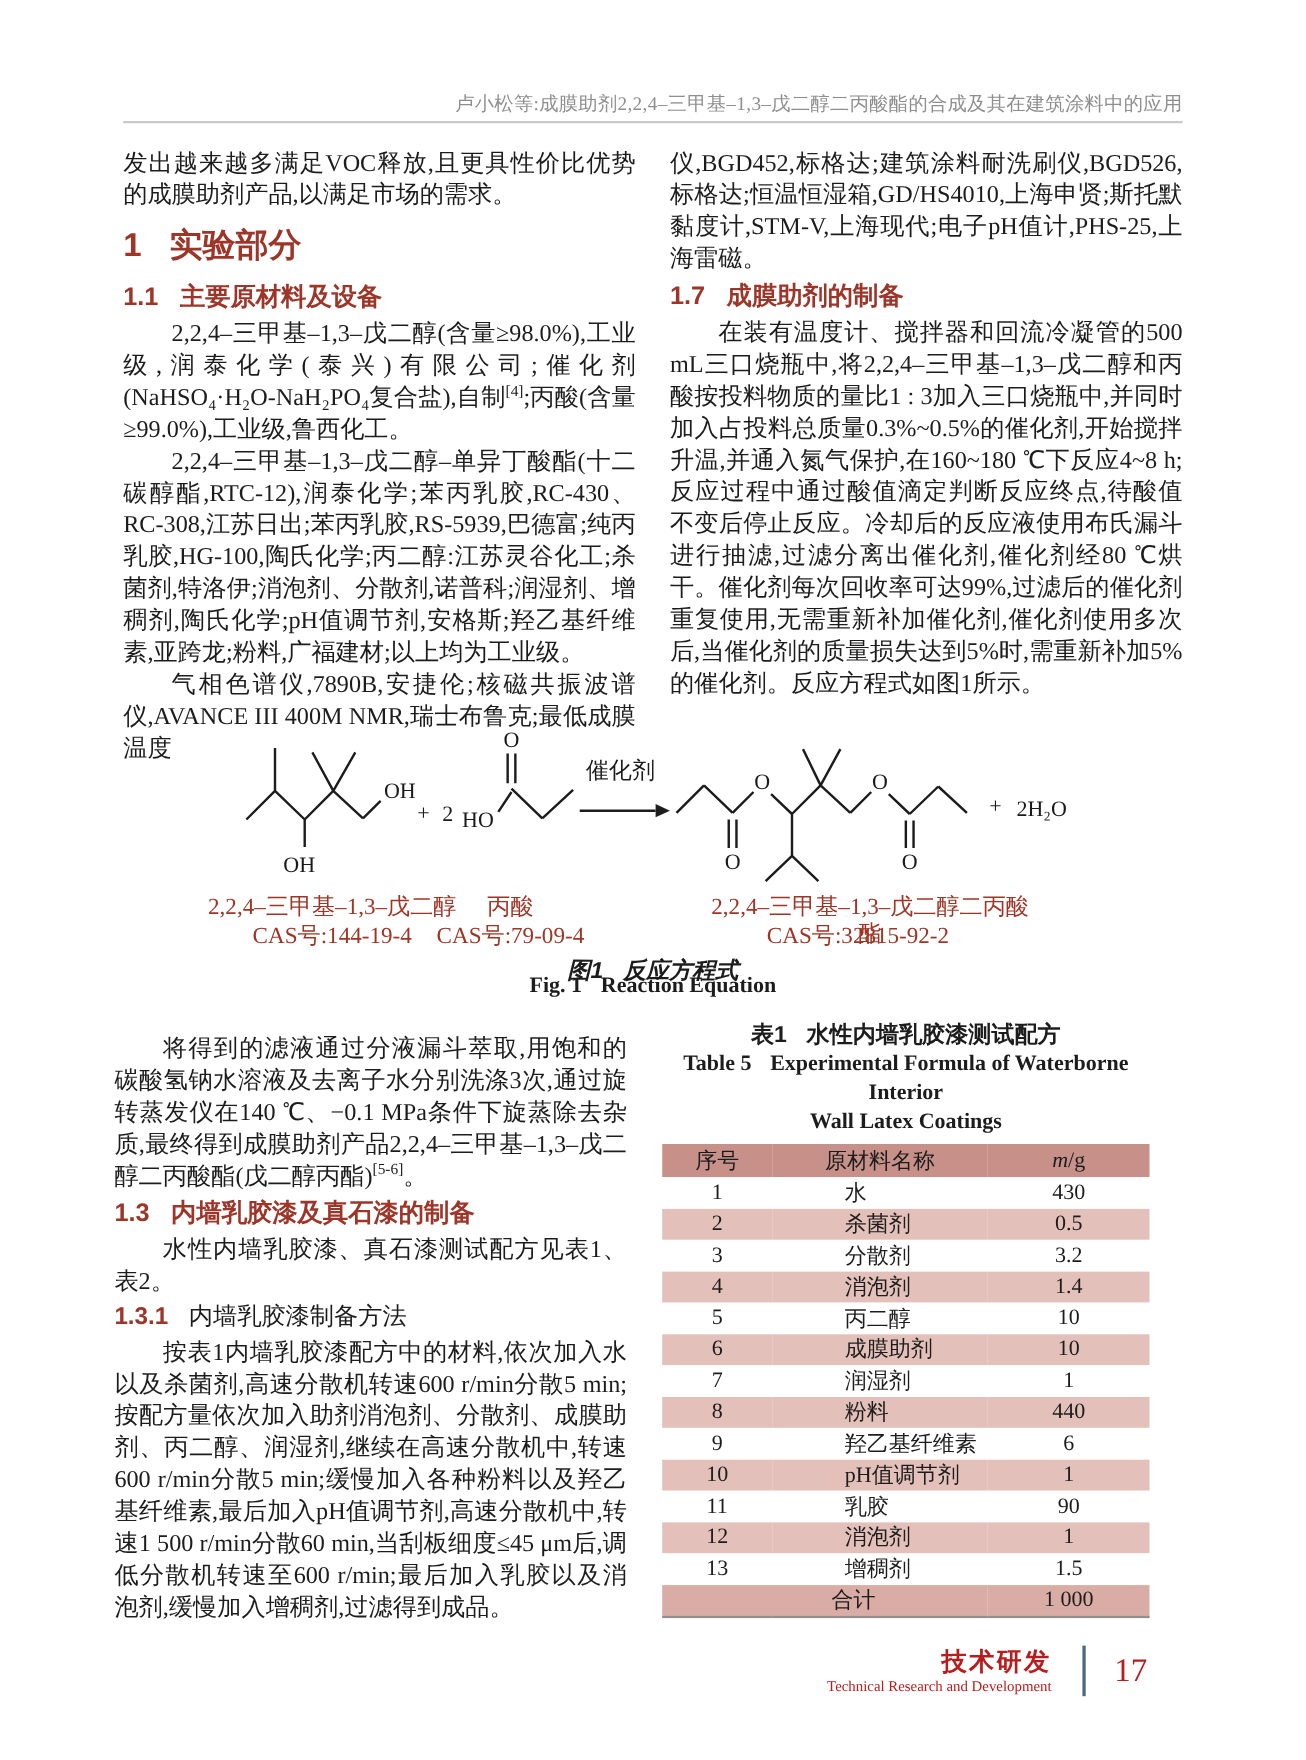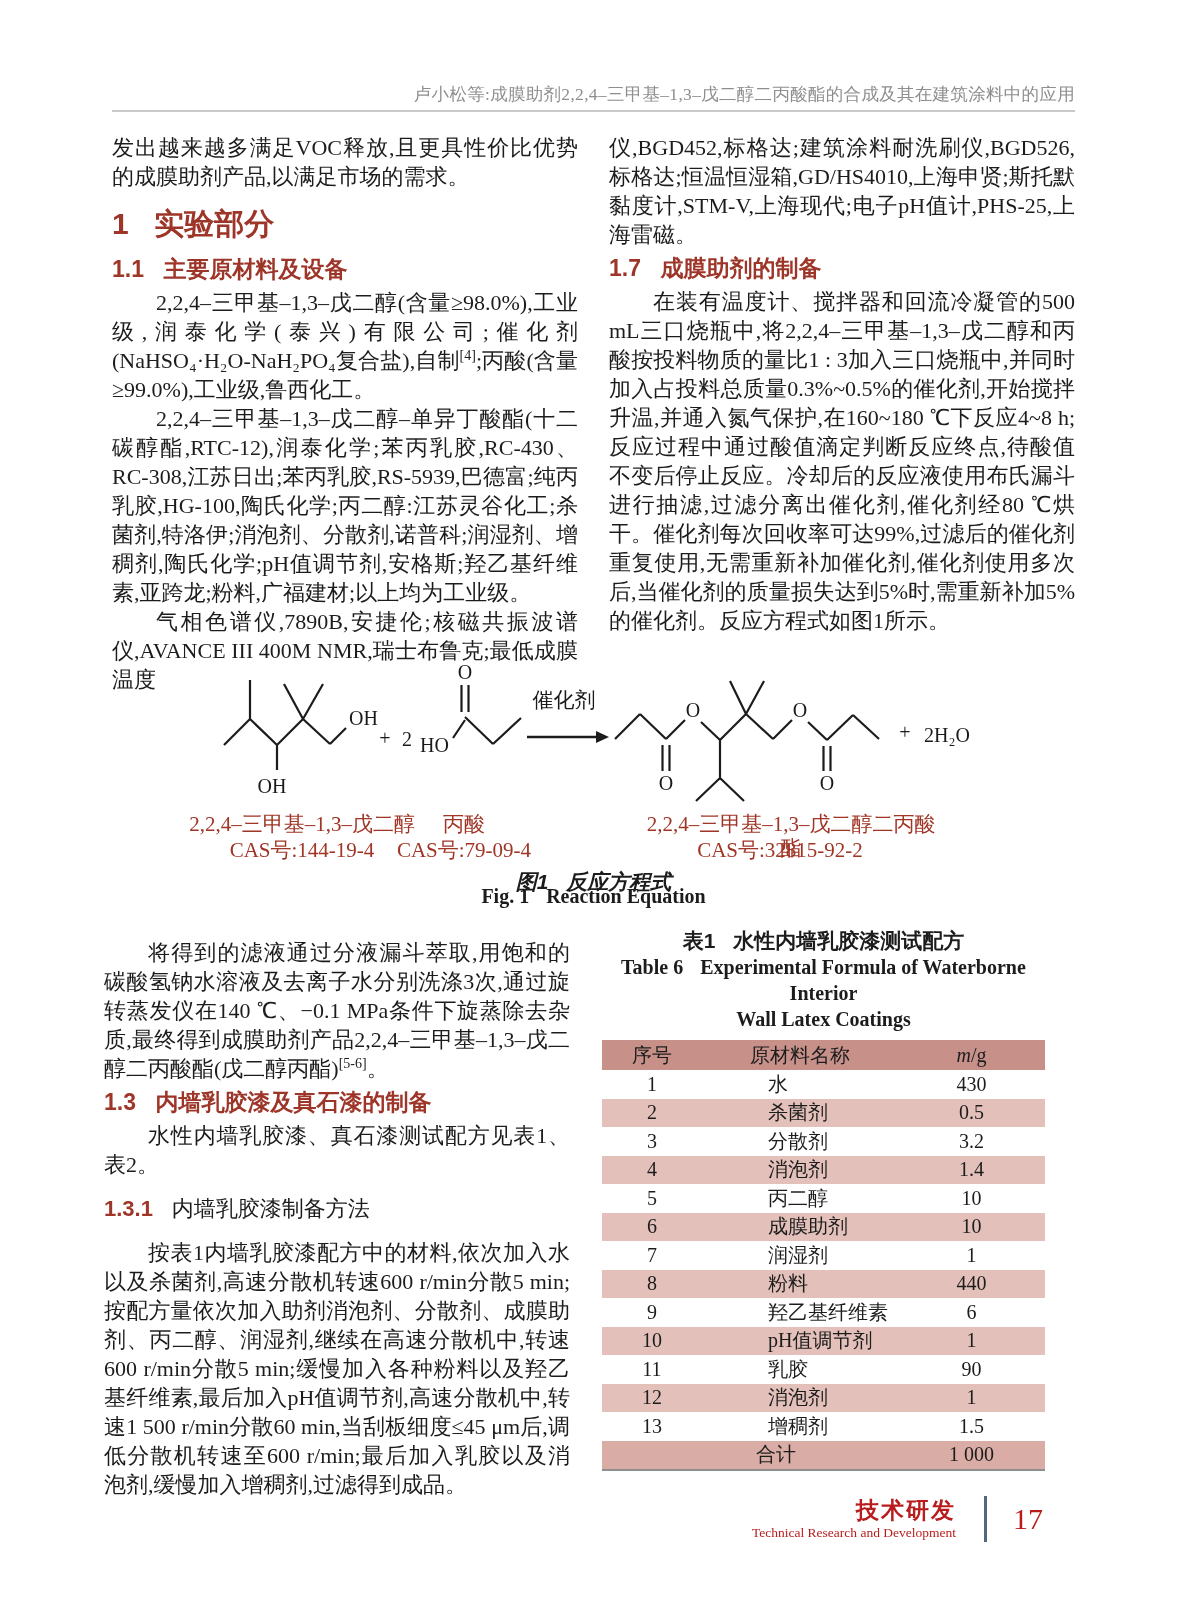--- a/index.html
+++ b/index.html
@@ -17,21 +17,21 @@
   p.ind{text-indent:2em;}
   .lt{left:112px;top:133px;}
   .rt{left:609px;top:133px;}
   .lb{left:104px;top:938px;}
 
   .h1{font-family:"Liberation Sans",sans-serif;font-weight:bold;color:#9e3529;
       font-size:30px;line-height:40px;margin:13px 0 9px 0;text-align:left;}
   .h2{font-family:"Liberation Sans",sans-serif;font-weight:bold;color:#9e3529;
       font-size:23px;line-height:32px;margin:3px 0 3px 0;text-align:left;}
   .h3 .hnum{font-family:"Liberation Sans",sans-serif;font-weight:bold;color:#9e3529;}
-  .h3{font-size:22px;line-height:31px;margin:14px 0;color:#1c1c1c;text-align:left;}
+  .h3{font-size:22px;line-height:31px;margin:2px 0;color:#1c1c1c;text-align:left;}
   .hnum{margin-right:.85em;}
   sup{font-size:14px;line-height:0;}
 
   
   .figure{position:absolute;left:112px;top:652px;width:963px;height:268px;}
   .figure svg{position:absolute;left:0;top:0;}
   .figure svg text{font-family:"Liberation Serif",serif;font-size:20px;fill:#1a1a1a;}
   .figure svg text.cn{font-size:21px;}
   .flabel{position:absolute;color:#a03526;font-size:21px;line-height:24px;text-align:center;}
   .figcap{position:absolute;left:0;width:963px;text-align:center;color:#1c1c1c;}
@@ -151,21 +151,21 @@
       <span class="hnum">1.3.1</span><span>内墙乳胶漆制备方法</span>
     </div>
     <p class="ind">按表1内墙乳胶漆配方中的材料,依次加入水以及杀菌剂,高速分散机转速600 r/min分散5 min;按配方量依次加入助剂消泡剂、分散剂、成膜助剂、丙二醇、润湿剂,继续在高速分散机中,转速600 r/min分散5 min;缓慢加入各种粉料以及羟乙基纤维素,最后加入pH值调节剂,高速分散机中,转速1 500 r/min分散60 min,当刮板细度≤45 μm后,调低分散机转速至600 r/min;最后加入乳胶以及消泡剂,缓慢加入增稠剂,过滤得到成品。</p>
   </div>
 
   <div class="rb">
     <div class="tbl-title-zh">
       <span class="hnum">表1</span><span>水性内墙乳胶漆测试配方</span>
     </div>
     <div class="tbl-title-en">
-      <span class="hnum">Table 6</span><span>Experimental Formula of Waterborne Interior</span>
+      <span class="hnum">Table 5</span><span>Experimental Formula of Waterborne Interior</span>
     </div>
     <div class="tbl-title-en">Wall Latex Coatings</div>
 
     <table class="t1">
       <thead>
         <tr>
           <th class="c1">序号</th>
           <th class="c2">原材料名称</th>
           <th class="c3"><span class="it">m</span><span>/g</span></th>
         </tr>

